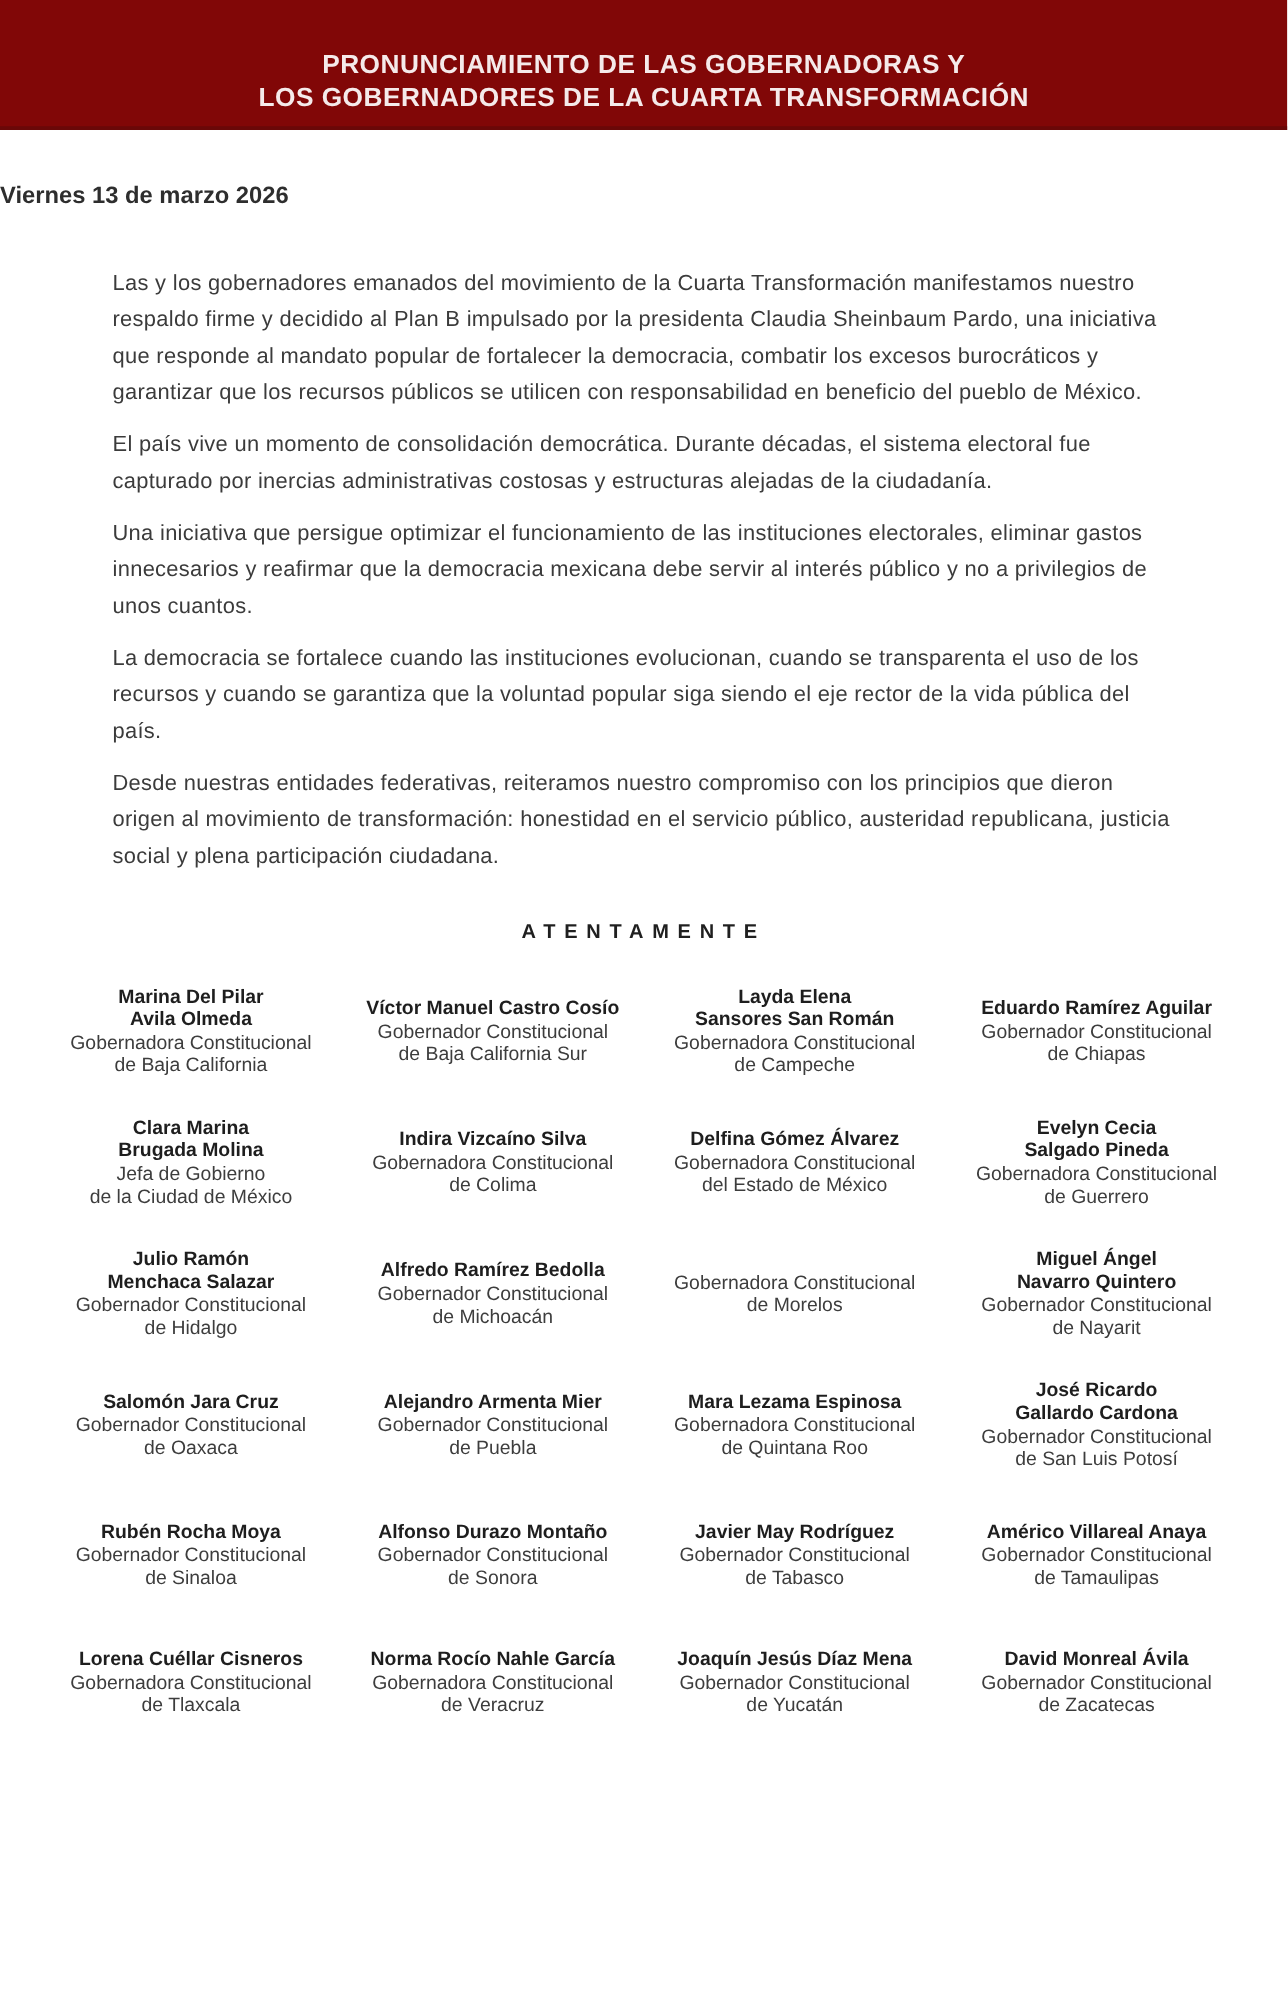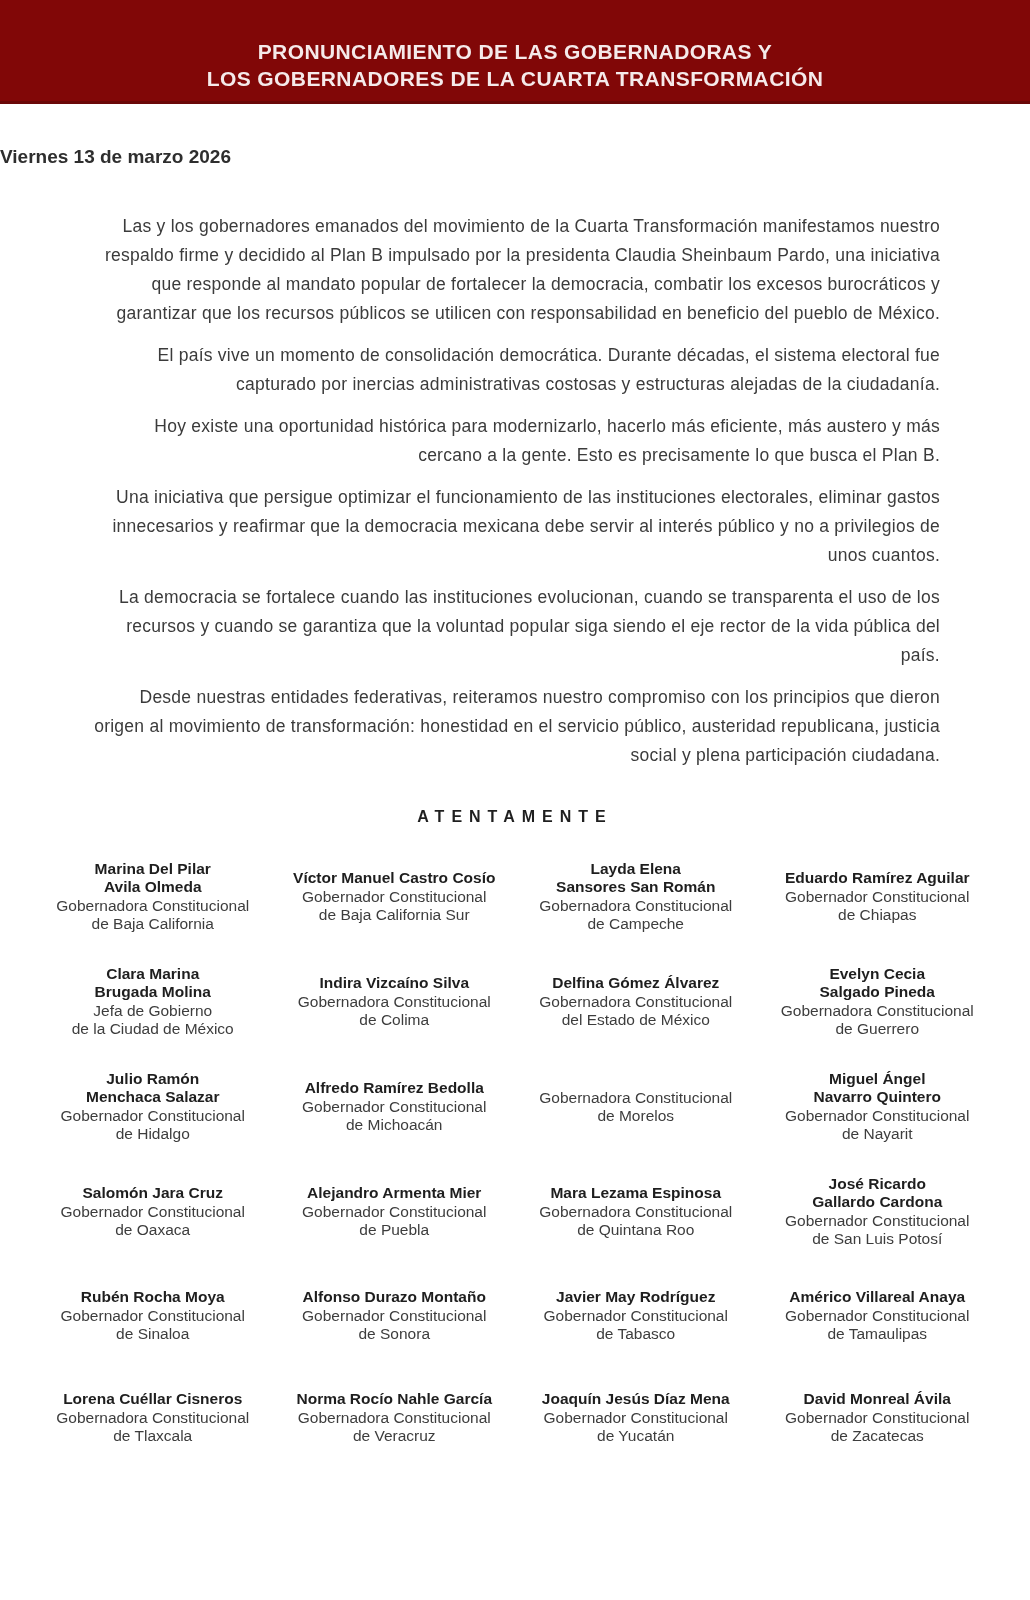--- a/index.html
+++ b/index.html
@@ -25,21 +25,21 @@
     line-height:27px;
     letter-spacing:0.4px;
   }
   .date-row {
     text-align:left;
     padding:42px 103px 0 0;
     font-weight:bold;
     font-size:19px;
     color:#2e2e2e;
   }
-  .body-text { padding:44px 90px 0 90px;text-align:right; }
+  .body-text { padding:44px 90px 0 90px; }
   .para {
     font-size:17.5px;
     line-height:29px;
     color:#3b3b3b;
     letter-spacing:0.25px;
     margin:0 0 13px 0;
     max-width:850px;
   }
   .atentamente {
     text-align:center;
@@ -85,21 +85,20 @@
       <div>LOS GOBERNADORES DE LA CUARTA TRANSFORMACIÓN</div>
     </div>
   </header>
 
   <div class="date-row">Viernes 13 de marzo 2026</div>
 
   <main class="body-text" id="body-text">
 
   <p class="para">Las y los gobernadores emanados del movimiento de la Cuarta Transformación manifestamos nuestro respaldo firme y decidido al Plan B impulsado por la presidenta Claudia Sheinbaum Pardo, una iniciativa que responde al mandato popular de fortalecer la democracia, combatir los excesos burocráticos y garantizar que los recursos públicos se utilicen con responsabilidad en beneficio del pueblo de México.</p>
       <p class="para">El país vive un momento de consolidación democrática. Durante décadas, el sistema electoral fue capturado por inercias administrativas costosas y estructuras alejadas de la ciudadanía.</p>
-      <p class="para">Hoy existe una oportunidad histórica para modernizarlo, hacerlo más eficiente, más austero y más cercano a la gente. Esto es precisamente lo que busca el Plan B.</p>
       <p class="para">Una iniciativa que persigue optimizar el funcionamiento de las instituciones electorales, eliminar gastos innecesarios y reafirmar que la democracia mexicana debe servir al interés público y no a privilegios de unos cuantos.</p>
       <p class="para">La democracia se fortalece cuando las instituciones evolucionan, cuando se transparenta el uso de los recursos y cuando se garantiza que la voluntad popular siga siendo el eje rector de la vida pública del país.</p>
       <p class="para">Desde nuestras entidades federativas, reiteramos nuestro compromiso con los principios que dieron origen al movimiento de transformación: honestidad en el servicio público, austeridad republicana, justicia social y plena participación ciudadana.</p>
     </main>
 
   <div class="atentamente">ATENTAMENTE</div>
 
   <section class="sign-grid" id="sign-grid">
 
   <div class="sig-cell">

